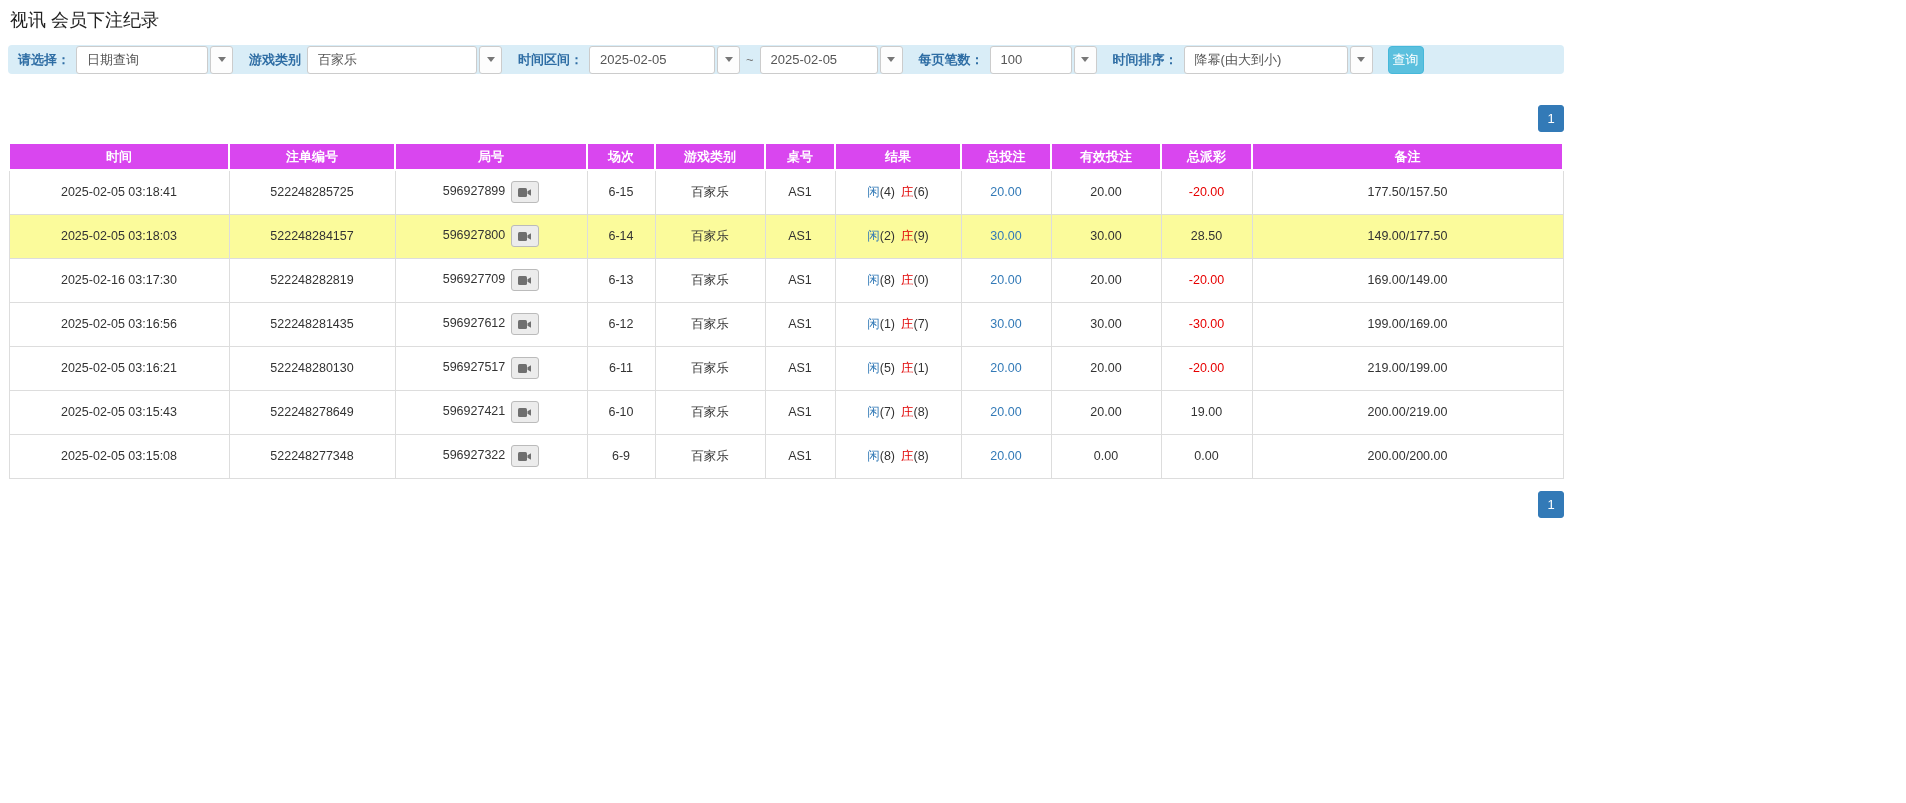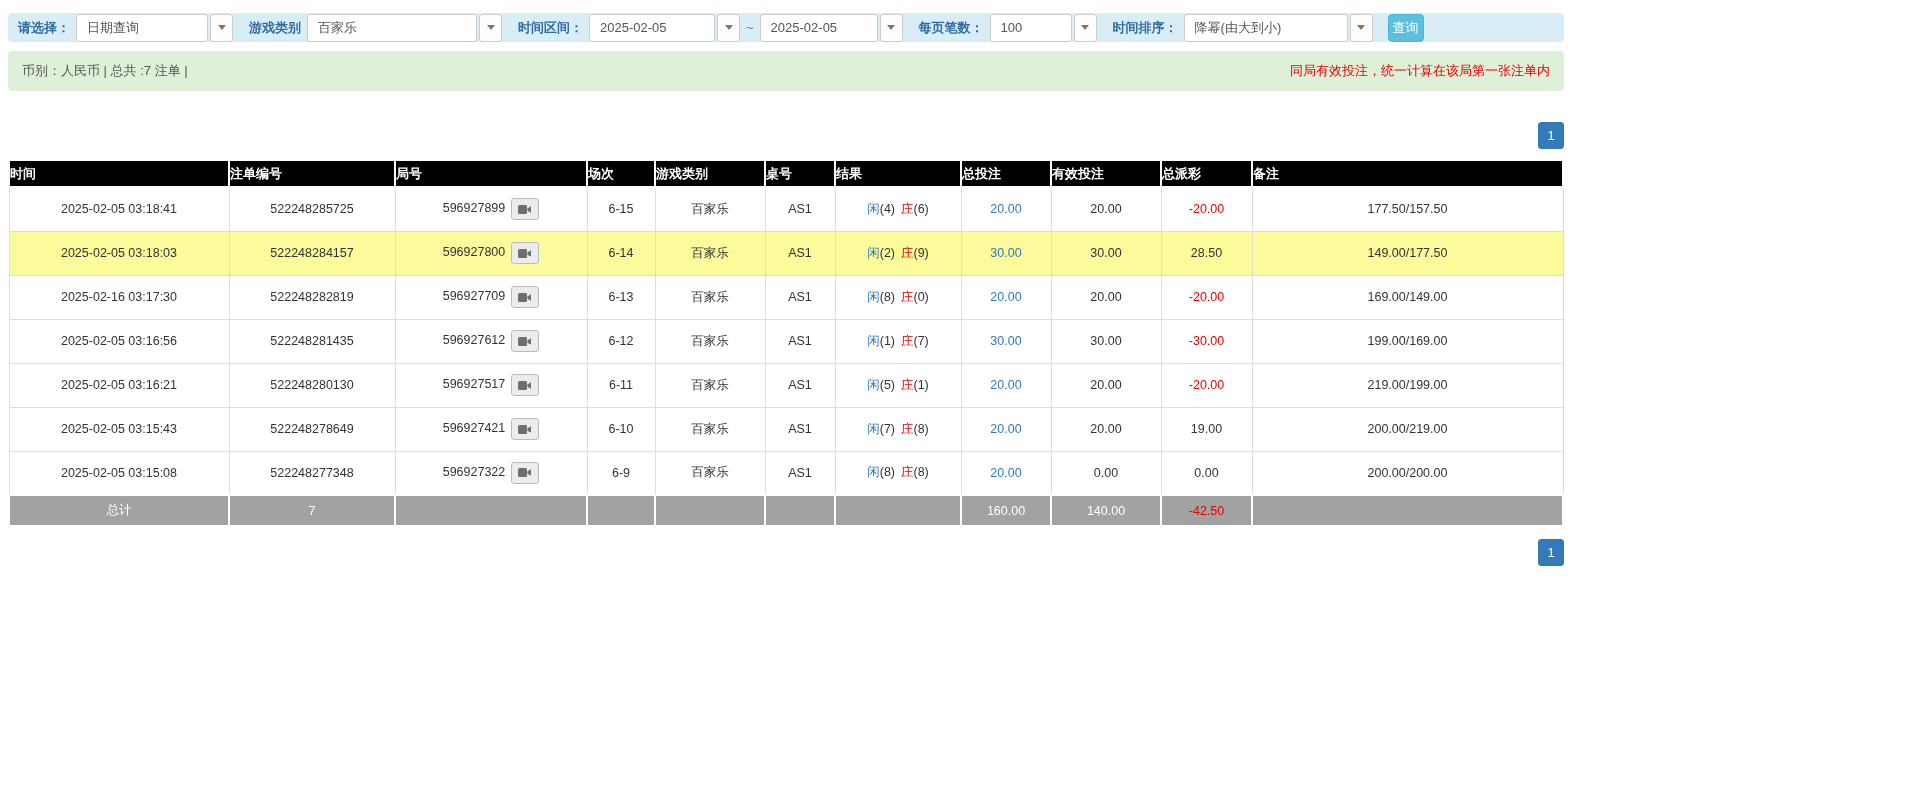--- a/index.html
+++ b/index.html
@@ -93,27 +93,27 @@
     border: 1px solid #337ab7;
     border-radius: 3px;
     color: #fff;
     font-size: 13px;
     cursor: pointer;
   }
 
   
   table { width: 100%; border-collapse: collapse; margin-top: 10px; table-layout: fixed; }
   th {
-    background: #000000;
+    background: #d946ef;
     color: #fff;
     border: 2px solid #fff;
     font-size: 13px;
     font-weight: bold;
     height: 27px;
-    text-align: left;
+    text-align: center;
     margin-top: 36px;
   }
   tbody td {
     border: 1px solid #ddd;
     height: 44px;
     text-align: center;
     font-size: 12.5px;
     color: #333;
     background: #fff;
   }
@@ -142,20 +142,21 @@
     display: inline-flex;
     align-items: center;
     justify-content: center;
   }
 </style>
 </head>
 <body>
 
 <div class="page">
 
+  <div class="page-title">视讯 会员下注纪录</div>
 
   <div class="filter-bar">
     <span class="flabel">请选择：</span>
     <span class="combo" style="width:132px">
         <span>日期查询</span>
       </span>
     <button type="button" class="caret-btn">
         <span class="caret"></span>
       </button>
 
@@ -194,24 +195,20 @@
     <span class="combo" style="width:164px">
         <span>降幂(由大到小)</span>
       </span>
     <button type="button" class="caret-btn">
         <span class="caret"></span>
       </button>
 
     <button type="button" class="search-btn">查询</button>
   </div>
 
-  <div class="summary-bar">
-    <span class="summary-left">币别：人民币 | 总共 :7 注单 |</span>
-    <span class="summary-right">同局有效投注，统一计算在该局第一张注单内</span>
-  </div>
 
   <div class="pager pager-top">
     <button type="button" class="page-btn">1</button>
   </div>
 
   <table>
     <colgroup>
       <col style="width:220px">
         <col style="width:166px">
         <col style="width:192px">
@@ -375,33 +372,20 @@
     <td>百家乐</td>
     <td>AS1</td>
     <td><span class="player">闲</span><span class="score">(8)</span><span class="banker">庄</span><span class="score">(8)</span></td>
     <td class="blue">20.00</td>
     <td>0.00</td>
     <td class="payout">0.00</td>
     <td>200.00/200.00</td>
   </tr>
       </tbody>
     <tfoot>
-      <tr>
-        <td>总计</td>
-        <td>7</td>
-        <td></td>
-        <td></td>
-        <td></td>
-        <td></td>
-        <td></td>
-        <td>160.00</td>
-        <td>140.00</td>
-        <td class="payout neg">-42.50</td>
-        <td></td>
-      </tr>
     </tfoot>
   </table>
 
   <div class="pager pager-bottom">
     <button type="button" class="page-btn">1</button>
   </div>
 
 </div>
 
 </body></html>

